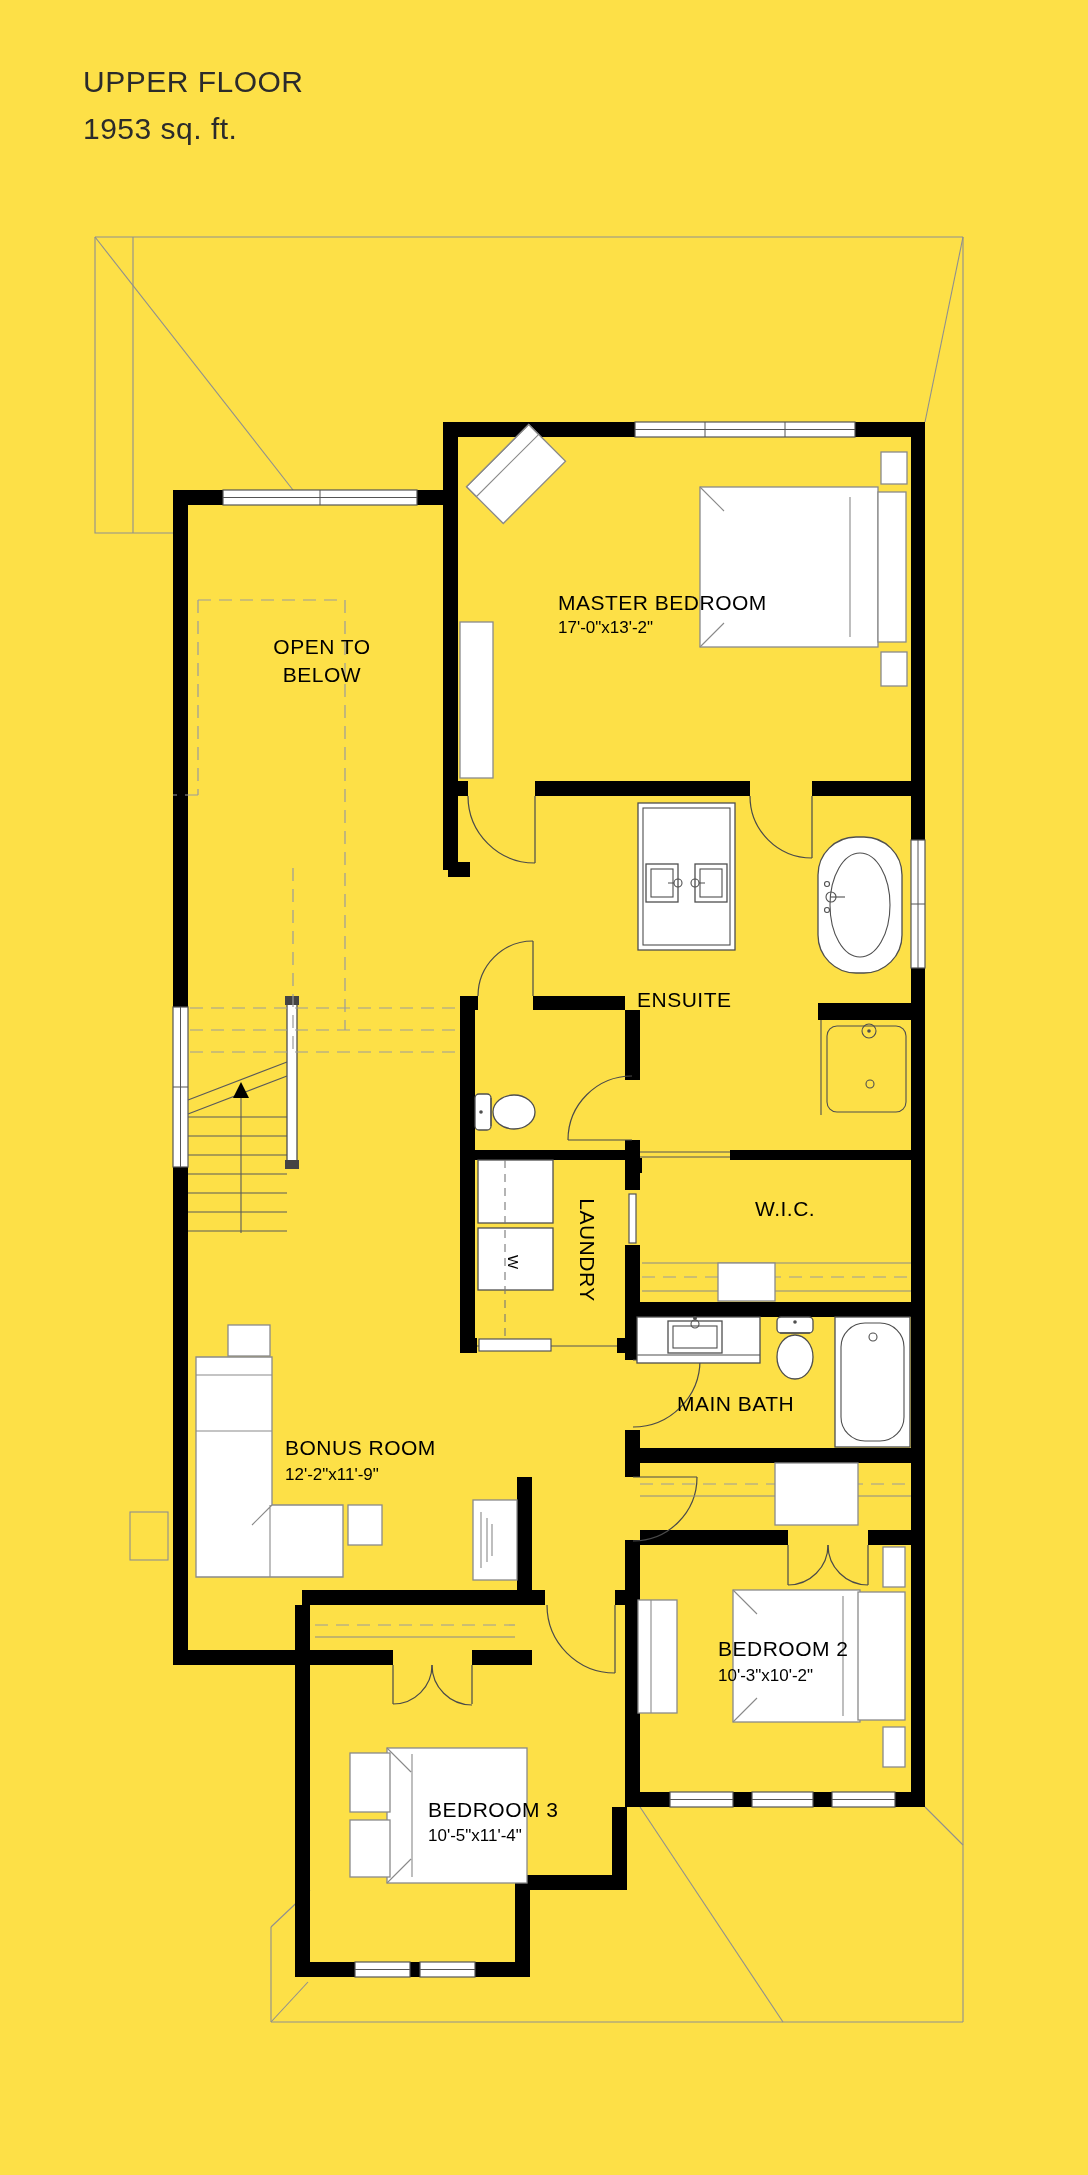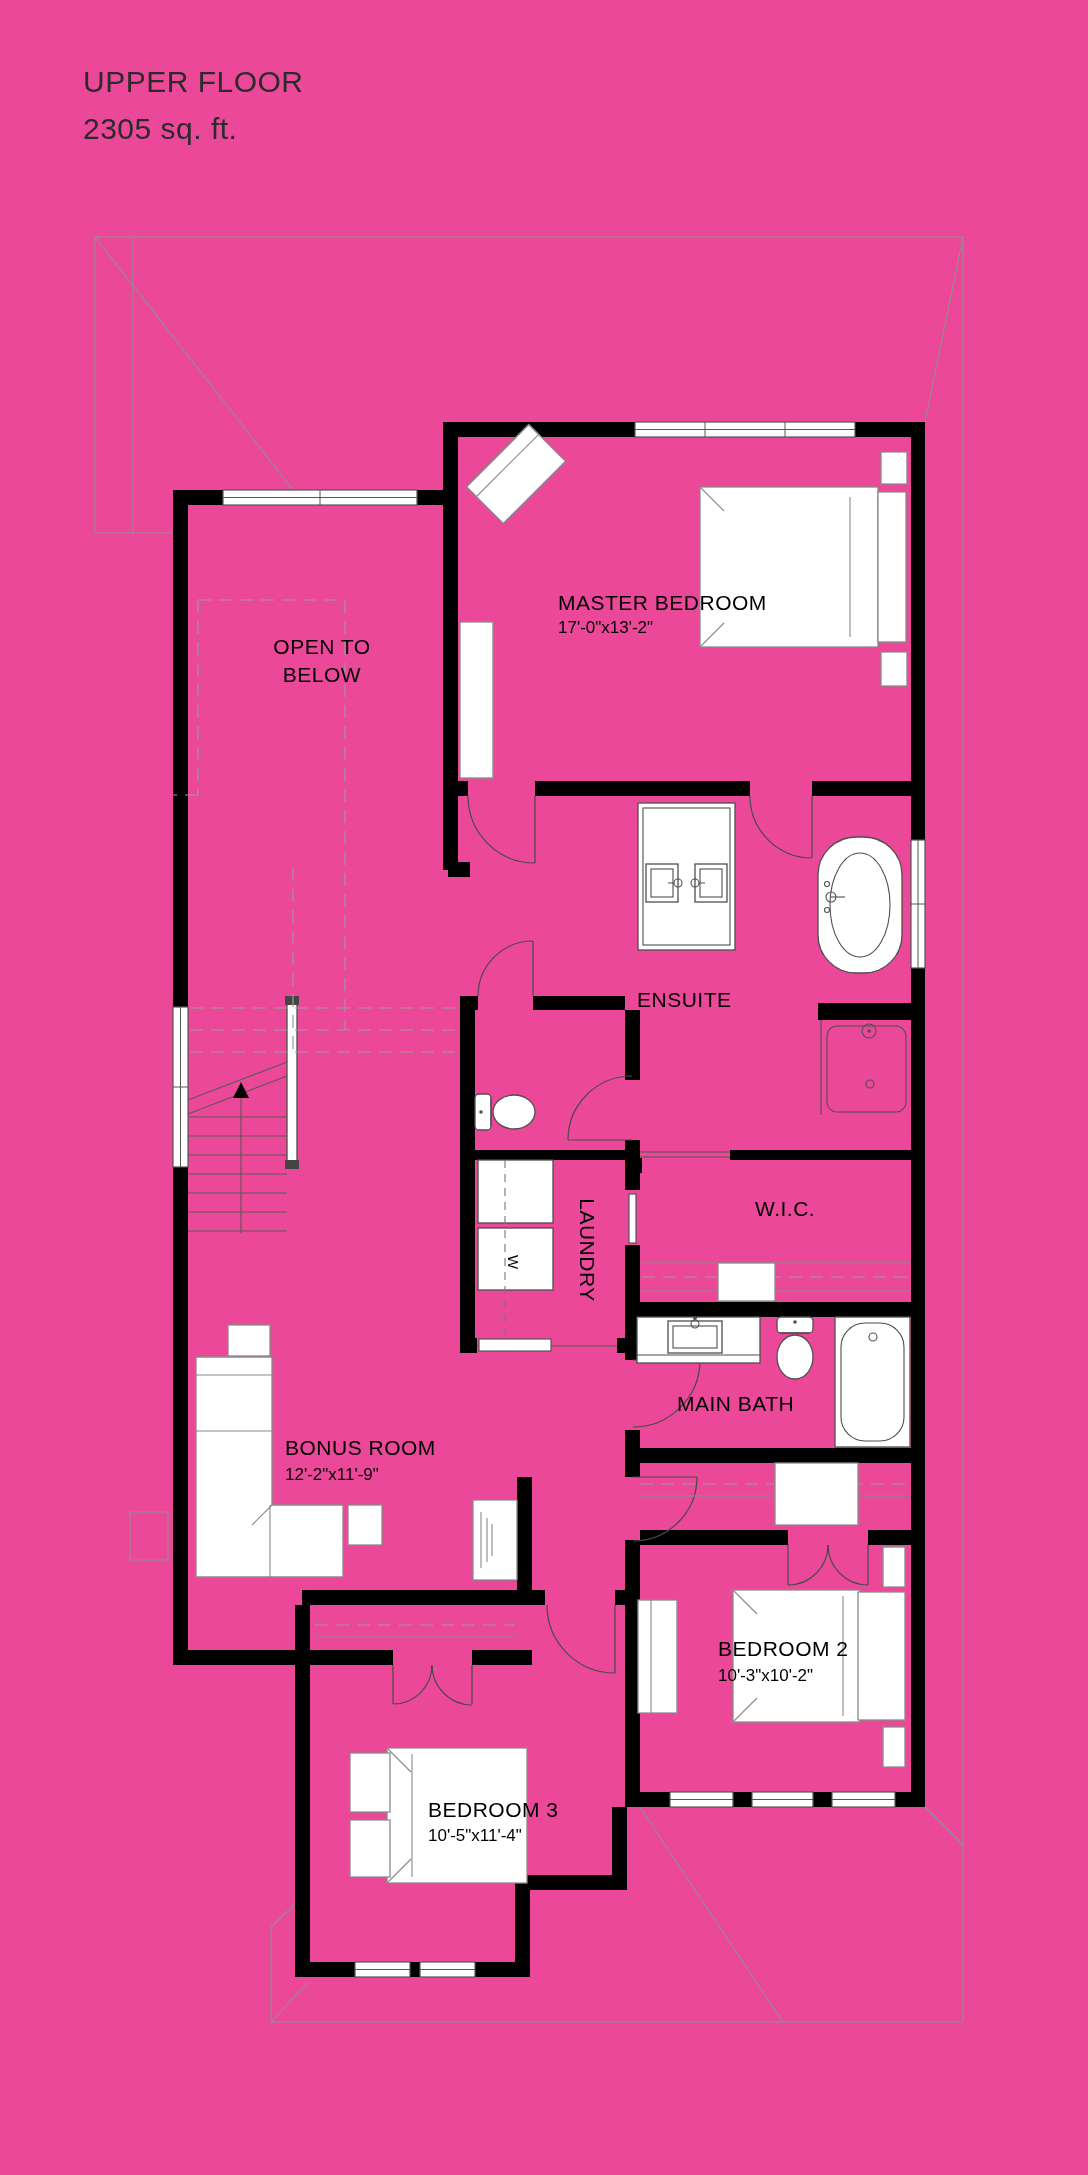--- a/index.html
+++ b/index.html
@@ -1,16 +1,16 @@
 <!DOCTYPE html>
 <html><head>
 <meta charset="utf-8">
 <style>
   html,body{margin:0;padding:0;background:#fff;}
-  .canvas{position:relative;width:1088px;height:2175px;background:#ec4899;font-family:"Liberation Sans",sans-serif;overflow:hidden;}
+  .canvas{position:relative;width:1088px;height:2175px;background:#fde047;font-family:"Liberation Sans",sans-serif;overflow:hidden;}
   .title-block{position:absolute;left:83px;top:58px;color:#2b2b2b;font-size:30px;line-height:47px;letter-spacing:.5px;}
   svg{position:absolute;left:0;top:0;}
   .wall{fill:#000;stroke:none;}
   .roof{stroke:#8f8f8f;stroke-width:1.1;fill:none;}
   .win{fill:#fff;stroke:#555;stroke-width:1.2;}
   .winline{stroke:#555;stroke-width:1;fill:none;}
   .door{stroke:#4a4a4a;stroke-width:1.2;fill:none;}
   .fix{stroke:#4f4f4f;stroke-width:1.3;fill:#fff;}
   .fixl{stroke:#4f4f4f;stroke-width:1.1;fill:none;}
   .furn{stroke:#8a8a8a;stroke-width:1.3;fill:#fff;}
@@ -22,21 +22,21 @@
   .dim{font-family:"Liberation Sans",sans-serif;font-size:17px;fill:#000;}
   .wsm{font-family:"Liberation Sans",sans-serif;font-size:15px;fill:#000;}
 </style>
 </head>
 <body>
 
 <div class="canvas">
 
   <div class="title-block">
     <div>UPPER FLOOR</div>
-    <div>2305 sq. ft.</div>
+    <div>1953 sq. ft.</div>
   </div>
 
   <svg width="1088" height="2175" viewBox="0 0 1088 2175">
 
     <g>
       <path class="roof" d="M95,237 H963"></path>
       <path class="roof" d="M95,237 V533 H173"></path>
       <path class="roof" d="M133,237 V533"></path>
       <path class="roof" d="M95,237 L293,490"></path>
       <path class="roof" d="M963,237 V2022"></path>

